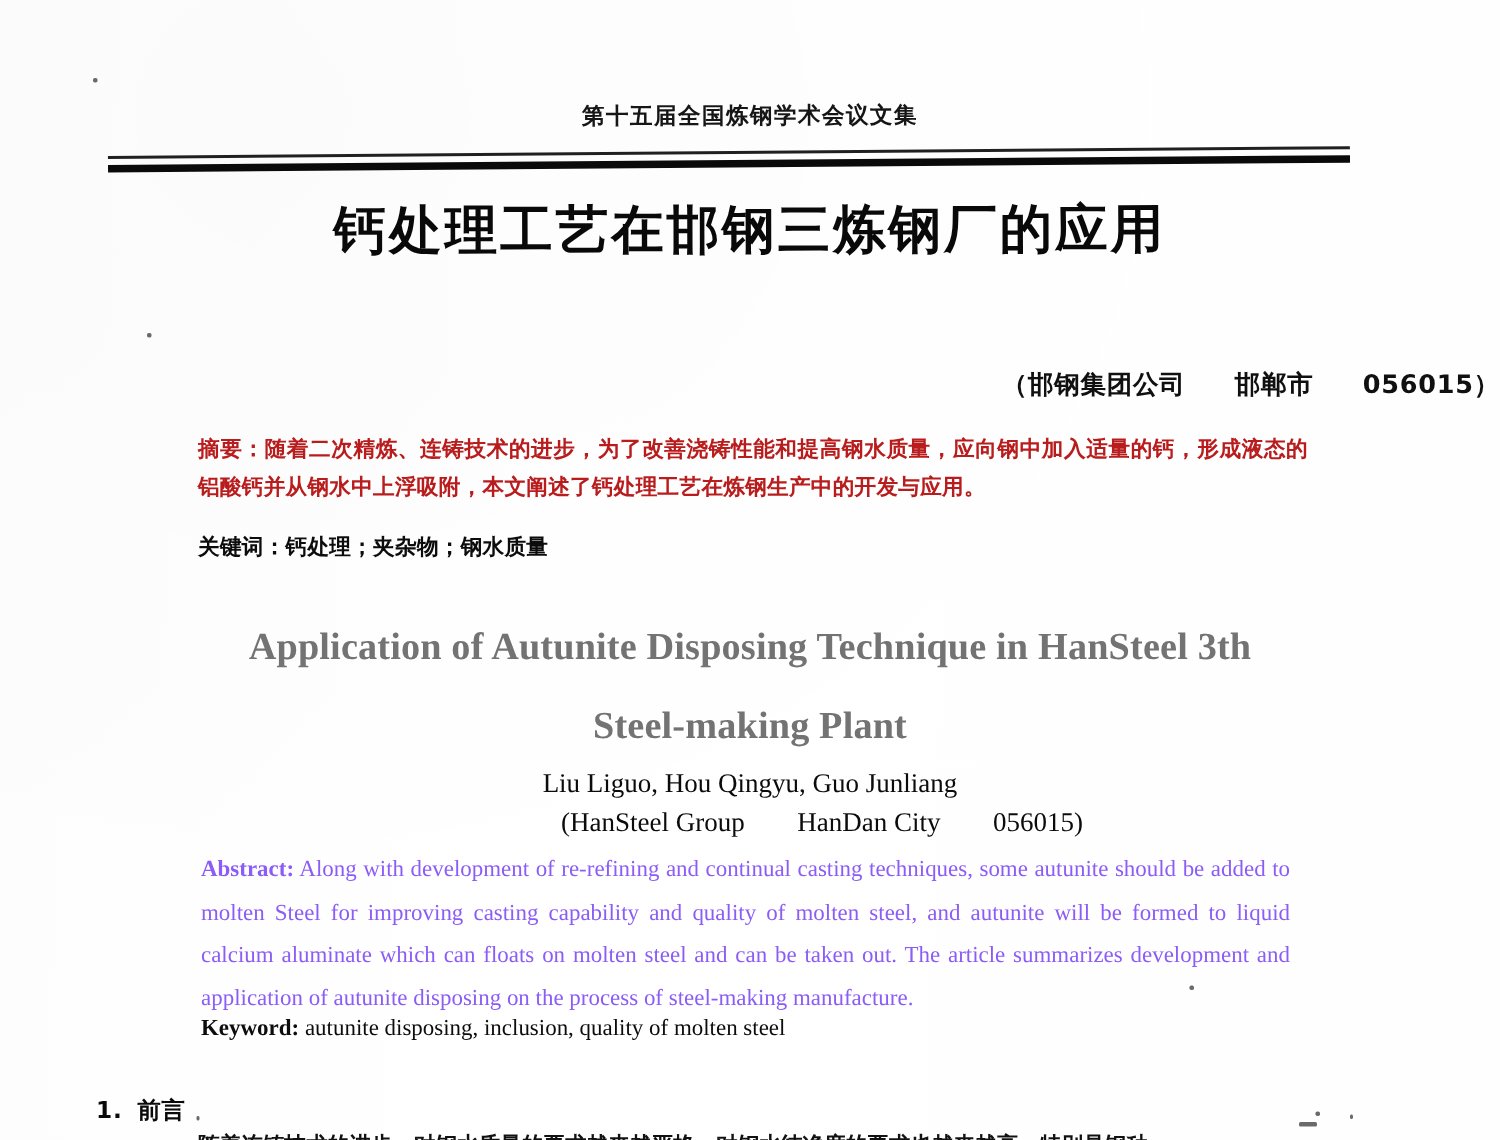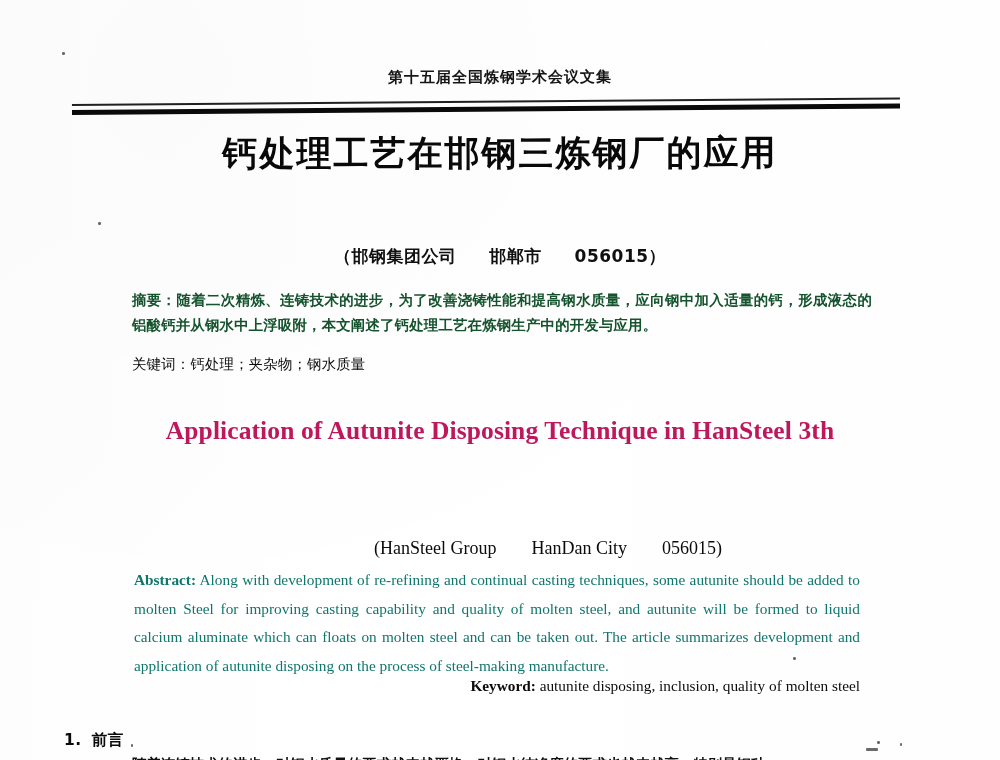--- a/index.html
+++ b/index.html
@@ -97,67 +97,67 @@
     font-weight: 700;
     color: #0d0d0d;
   }
   .cn-authors .auth { margin: 0 17px; letter-spacing: 1px; }
 
   .cn-affil {
     position: absolute;
     top: 245px;
     left: 0;
     width: 1000px;
-    text-align: center;
+    text-align: right;
     font-family: "DejaVu Sans", "Liberation Sans", sans-serif;
     font-size: 17px;
     font-weight: 600;
     color: #101010;
     letter-spacing: .5px;
   }
   .cn-affil .sp { display: inline-block; width: 20px; }
 
   
   .cn-abs {
     position: absolute;
     top: 288px;
     left: 132px;
     width: 740px;
     font-family: "DejaVu Sans", "Liberation Sans", sans-serif;
     font-size: 14.4px;
     font-weight: 700;
     line-height: 25px;
-    color: #14532d;
+    color: #b91c1c;
     text-align: justify;
     letter-spacing: .2px;
   }
   .cn-abs .lbl { font-weight: 800; }
 
   .cn-kw {
     position: absolute;
     top: 355px;
     left: 132px;
     width: 740px;
     font-family: "DejaVu Sans", "Liberation Sans", sans-serif;
     font-size: 14.4px;
-    font-weight: 400;
+    font-weight: 700;
     color: #0c0c0c;
     letter-spacing: .2px;
   }
 
   
   .en-title {
     position: absolute;
     left: 0;
     width: 1000px;
     text-align: center;
     font-family: "Liberation Serif", "DejaVu Serif", serif;
     font-weight: 700;
     font-size: 25.5px;
-    color: #be185d;
+    color: #737373;
     letter-spacing: .1px;
   }
   .en-title.l1 { top: 416px; }
   .en-title.l2 { top: 469px; }
 
   .en-authors {
     position: absolute;
     top: 512px;
     left: 0;
     width: 1000px;
@@ -181,35 +181,34 @@
 
   
   .en-abs {
     position: absolute;
     top: 566px;
     left: 134px;
     width: 726px;
     font-family: "Liberation Serif", "DejaVu Serif", serif;
     font-size: 15.3px;
     line-height: 28.5px;
-    color: #0f766e;
+    color: #8b5cf6;
     text-align: justify;
     text-justify: inter-word;
   }
   .en-abs .lbl { font-weight: 700; }
 
   .en-kw {
     position: absolute;
     top: 677px;
     left: 134px;
     width: 726px;
     font-family: "Liberation Serif", "DejaVu Serif", serif;
     font-size: 15.3px;
     color: #0c0c0c;
-    text-align: right;
   }
   .en-kw .lbl { font-weight: 700; }
 
   
   .sec-head {
     position: absolute;
     top: 730px;
     left: 64px;
     font-family: "DejaVu Sans", "Liberation Sans", sans-serif;
     font-size: 15.5px;
@@ -272,21 +271,23 @@
 
   <div class="cn-abs">
     <span class="lbl">摘要：</span><span>随着二次精炼、连铸技术的进步，为了改善浇铸性能和提高钢水质量，应向钢中加入适量的钙，形成液态的铝酸钙并从钢水中上浮吸附，本文阐述了钙处理工艺在炼钢生产中的开发与应用。</span>
   </div>
 
   <div class="cn-kw">
     <span class="lbl">关键词：</span><span>钙处理；夹杂物；钢水质量</span>
   </div>
 
   <div class="en-title l1">Application of Autunite Disposing Technique in HanSteel 3th</div>
-
+  <div class="en-title l2">Steel-making Plant</div>
+
+  <div class="en-authors">Liu Liguo, Hou Qingyu, Guo Junliang</div>
 
   <div class="en-affil">
     <span>(HanSteel Group</span>
     <span class="sp"></span>
     <span>HanDan City</span>
     <span class="sp"></span>
     <span>056015)</span>
   </div>
 
   <div class="en-abs">

